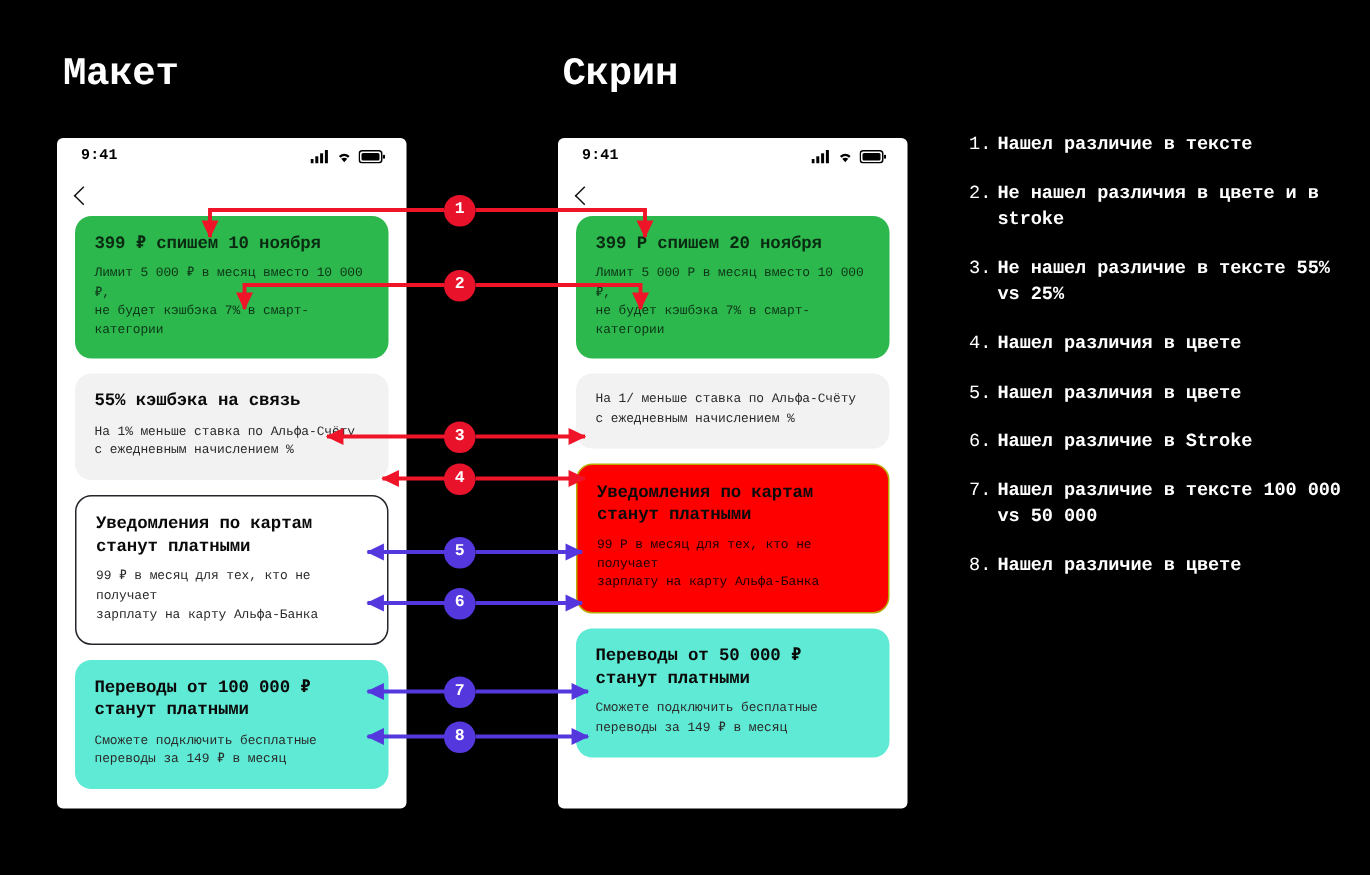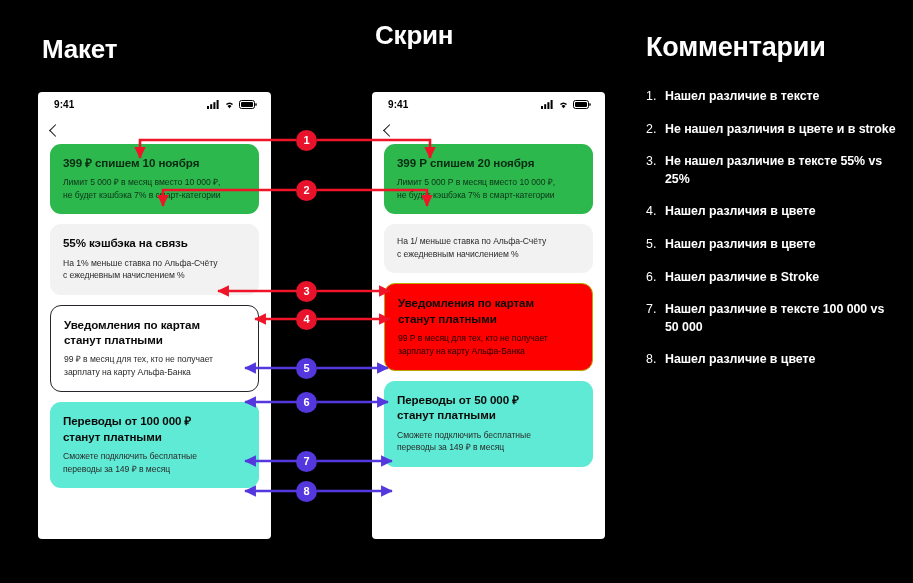--- a/index.html
+++ b/index.html
@@ -2,33 +2,33 @@
 <html><head>
 <meta charset="utf-8">
 <style>
   * { box-sizing: border-box; margin: 0; padding: 0; }
   html, body {
     width: 913px; height: 583px;
     background: #000000;
     font-family: "Liberation Sans", sans-serif;
     overflow: hidden;
   }
-  .stage { position: relative; width: 913px; height: 583px; background: #000; }
+  .stage { position: relative; width: 913px; height: 583px; background: #000; font-family: Liberation Mono, monospace; }
 
   
   .col-title {
     position: absolute;
     color: #ffffff;
     font-size: 26px;
     font-weight: bold;
     letter-spacing: -0.2px;
     white-space: nowrap;
   }
   #title-maket  { left: 42px;  top: 34px; }
-  #title-skrin  { left: 375px; top: 20px; }
+  #title-skrin  { left: 375px; top: 34px; }
   #title-comm   { left: 646px; top: 32px; font-size: 27px; }
 
   
   .phone {
     position: absolute;
     width: 233px; height: 447px;
     background: #ffffff;
     border-radius: 4px;
     overflow: hidden;
     display: flex;
@@ -174,21 +174,20 @@
     letter-spacing: -0.05px;
   }
 </style>
 </head>
 <body>
 
 <div class="stage">
 
   <div class="col-title" id="title-maket">Макет</div>
   <div class="col-title" id="title-skrin">Скрин</div>
-  <div class="col-title" id="title-comm">Комментарии</div>
 
   <div class="phone" id="phone-maket">
     <div class="statusbar">
       <div class="status-time">9:41</div>
       <div class="status-icons">
         <svg class="ico-signal" width="13" height="9" viewBox="0 0 13 9">
           <rect x="0" y="6" width="2" height="3" fill="#000"></rect>
           <rect x="3.2" y="4.2" width="2" height="4.8" fill="#000"></rect>
           <rect x="6.4" y="2.2" width="2" height="6.8" fill="#000"></rect>
           <rect x="9.6" y="0" width="2" height="9" fill="#000"></rect>

